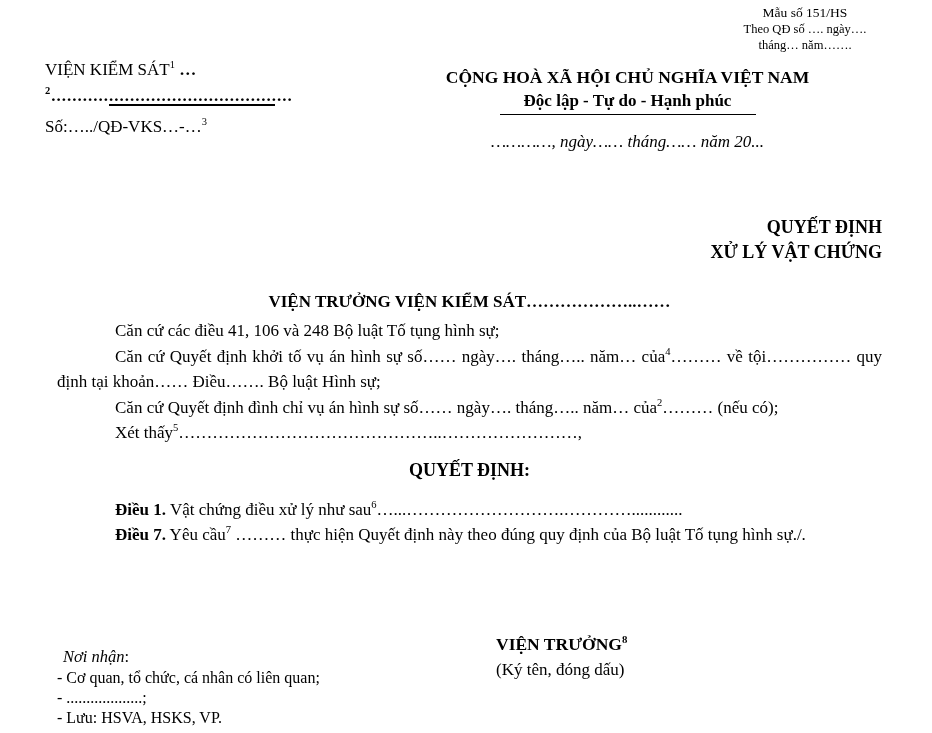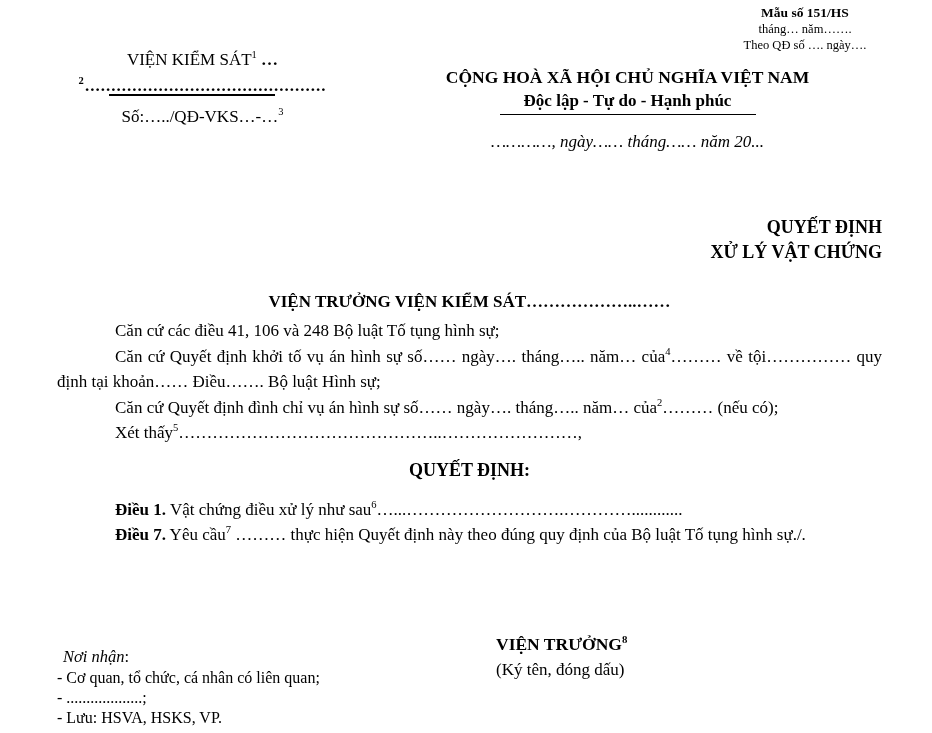--- a/index.html
+++ b/index.html
@@ -23,29 +23,28 @@
   
   .form-note {
     position: absolute;
     top: 5px;
     right: 27px;
     width: 200px;
     text-align: center;
     line-height: 16px;
     font-size: 12.5px;
   }
-  .form-note .note-title { font-weight: bold; font-size: 13.5px; }
+  .form-note .note-title { font-weight: normal; font-size: 13.5px; }
 
   
   .issuer {
     position: absolute;
-    top: 48px;
+    top: 58px;
     left: 45px;
     width: 315px;
-    text-align: center;
     line-height: 24px;
   }
   .issuer .agency-bold-dots { font-weight: bold; }
   .issuer-branch {
     position: relative;
     font-weight: bold;
     letter-spacing: 1px;
     margin-top: 2px;
     white-space: nowrap;
     overflow: hidden;
@@ -137,22 +136,22 @@
   }
   .signer-title { font-weight: bold; font-size: 17.5px; }
 </style>
 </head>
 <body>
 
 <div class="page">
 
   <div class="form-note">
     <div class="note-title">Mẫu số 151/HS</div>
+    <div>Theo QĐ số …. ngày….</div>
     <div>tháng… năm…….</div>
-    <div>Theo QĐ số …. ngày….</div>
   </div>
 
   <div class="issuer">
     <div><span>VIỆN KIỂM SÁT</span><sup>1</sup><span class="agency-bold-dots"> …</span></div>
     <div class="issuer-branch"><sup>2</sup><span>..............................................</span><span class="branch-underline"></span></div>
     <div class="doc-number"><span>Số:…../QĐ-VKS…-…</span><sup>3</sup></div>
   </div>
 
   <div class="national">
     <div class="country-name">CỘNG HOÀ XÃ HỘI CHỦ NGHĨA VIỆT NAM</div>

